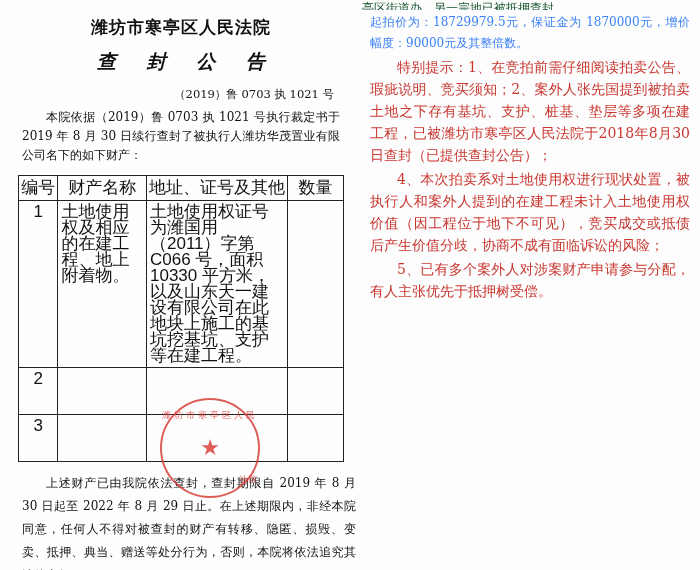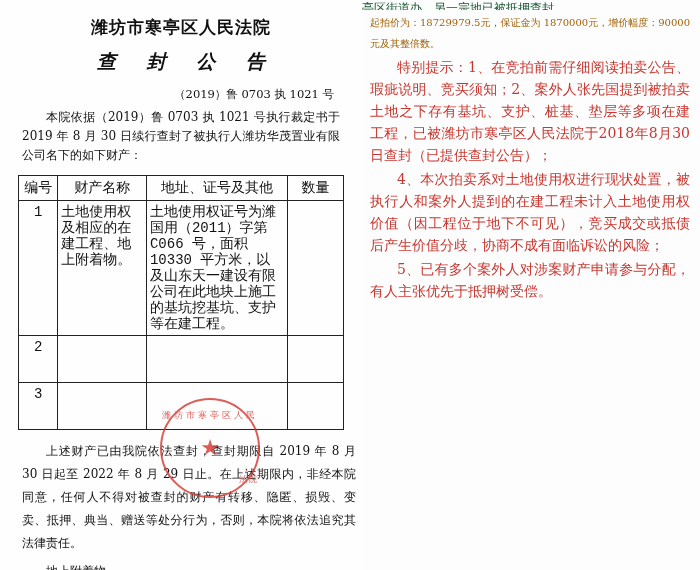--- a/index.html
+++ b/index.html
@@ -68,22 +68,22 @@
     text-indent: 24px;
   }
 
   
   .tbl-wrap {
     margin: 10px 18px 0 18px;
   }
   table.asset-table {
     border-collapse: collapse;
     width: 100%;
-    font-family: Liberation Mono, monospace;
-    font-size: 14px;
+    font-family: Liberation Sans, sans-serif;
+    font-size: 17px;
     color: #111;
   }
   table.asset-table th,
   table.asset-table td {
     border: 1px solid #222;
     padding: 3px 3px;
     vertical-align: top;
     line-height: 16px;
   }
   table.asset-table th {
@@ -167,23 +167,23 @@
     position: relative;
     width: 338px;
     height: 570px;
     background: #fdfdfd;
     box-sizing: border-box;
     padding: 4px 10px 0 8px;
     overflow: hidden;
   }
   .r-para {
     font-family: "DejaVu Serif", "Liberation Serif", serif;
-    font-size: 10px;
+    font-size: 12px;
     line-height: 21px;
-    color: #a16207;
+    color: #3b82f6;
     text-align: justify;
     margin: 0 0 2px 0;
   }
   .r-para.indent { text-indent: 27px; }
   .r-para.red {
     color: #c8362f;
     font-size: 14px;
     line-height: 22px;
   }
   .topline-fade {

